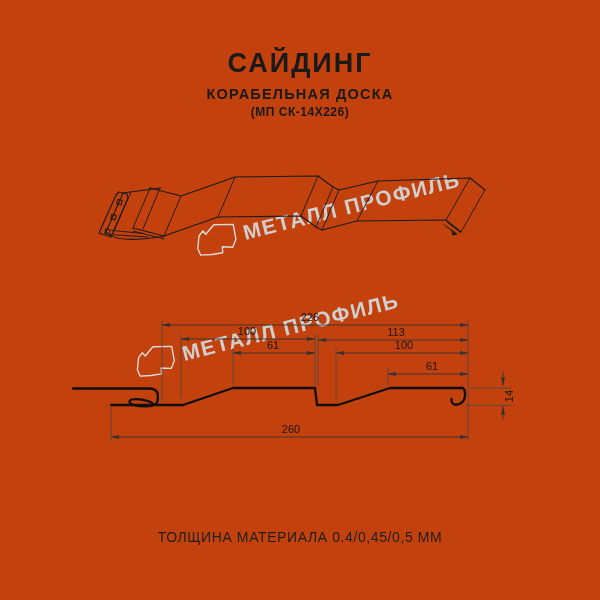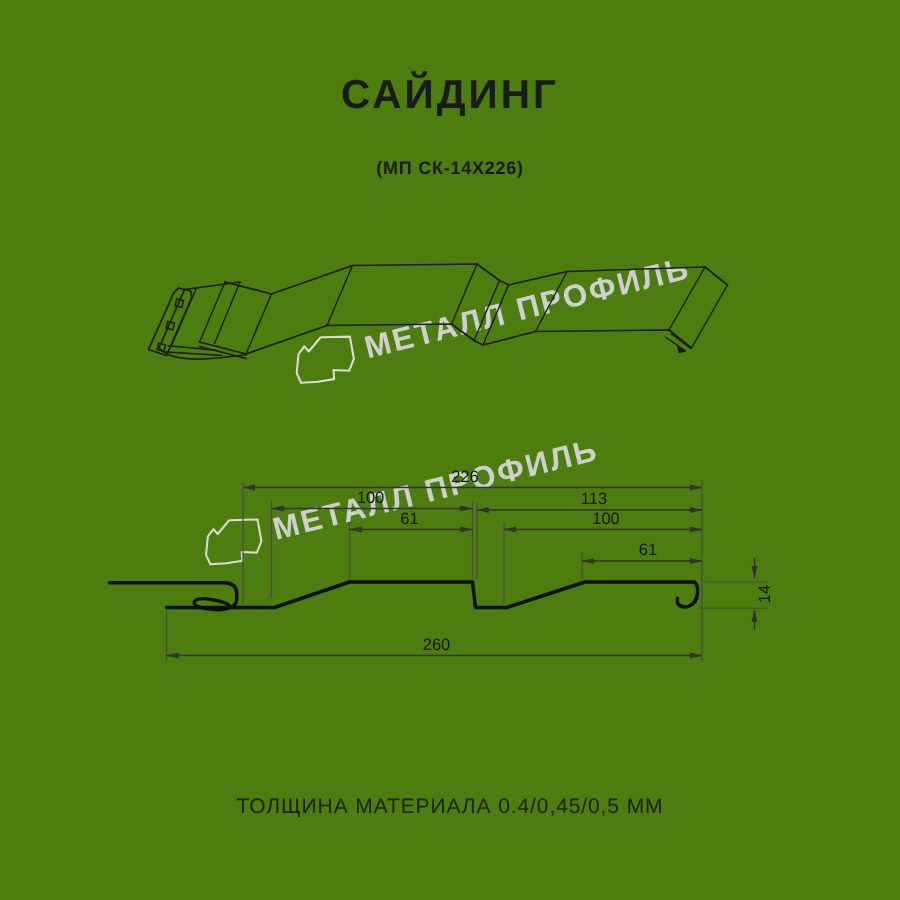--- a/index.html
+++ b/index.html
@@ -1,16 +1,16 @@
 <!DOCTYPE html>
 <html><head>
 <meta charset="utf-8">
 <style>
   html,body{margin:0;padding:0;background:#fff;}
-  #page{position:relative;width:600px;height:600px;background:#4d7c0f;overflow:hidden;
+  #page{position:relative;width:600px;height:600px;background:#c2410c;overflow:hidden;
         font-family:"Liberation Sans",sans-serif;}
   
   .hdr{position:absolute;left:0;width:600px;text-align:center;color:#1a1a1a;}
   #title{top:48px;font-size:27px;font-weight:700;letter-spacing:2px;}
   #subtitle{top:86px;font-size:14.5px;font-weight:700;letter-spacing:1.2px;}
   #model{top:105px;font-size:12px;font-weight:700;letter-spacing:.5px;}
   
   #footer{position:absolute;left:0;top:529px;width:600px;text-align:center;
           font-size:14px;font-weight:400;letter-spacing:.6px;color:#1f1f1f;}
   
@@ -34,20 +34,21 @@
   .dimline{stroke:#333;stroke-width:.9;fill:none;}
   .dimtxt{font-family:"Liberation Sans",sans-serif;font-size:11px;fill:#161616;text-anchor:middle;}
   .wm-logo{fill:none;stroke:#dbdbdb;stroke-width:1.4;stroke-linejoin:round;}
 </style>
 </head>
 <body>
 
 <div id="page">
 
   <div class="hdr" id="title">САЙДИНГ</div>
+  <div class="hdr" id="subtitle">КОРАБЕЛЬНАЯ ДОСКА</div>
   <div class="hdr" id="model">(МП СК-14Х226)</div>
 
   <div class="wm" id="wm-3d">
     <svg width="42" height="31" viewBox="0 0 42 31">
       <path class="wm-logo" d="M0.7,20 L5,8 L10,4 L12,8 L22,0.7 L41,5 L40,20 L35,27 L25,24 L24,30 L13,29 L2,27 Z"></path>
     </svg>
     <span class="wm-text">МЕТАЛЛ ПРОФИЛЬ</span>
   </div>
 
   <div class="wm" id="wm-section">

